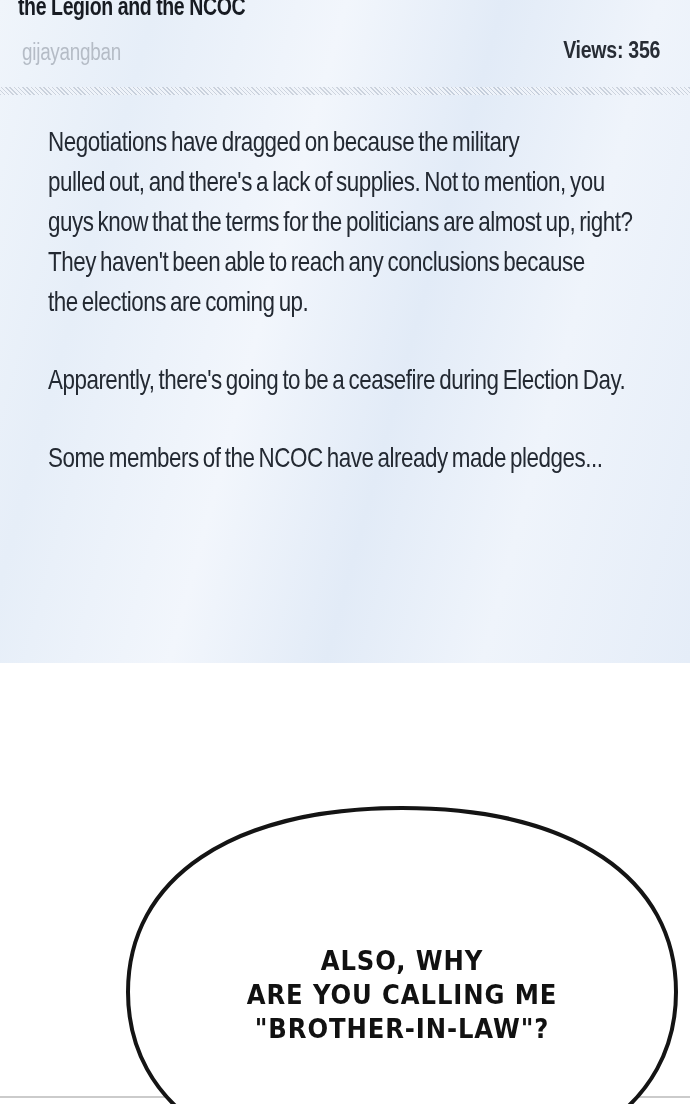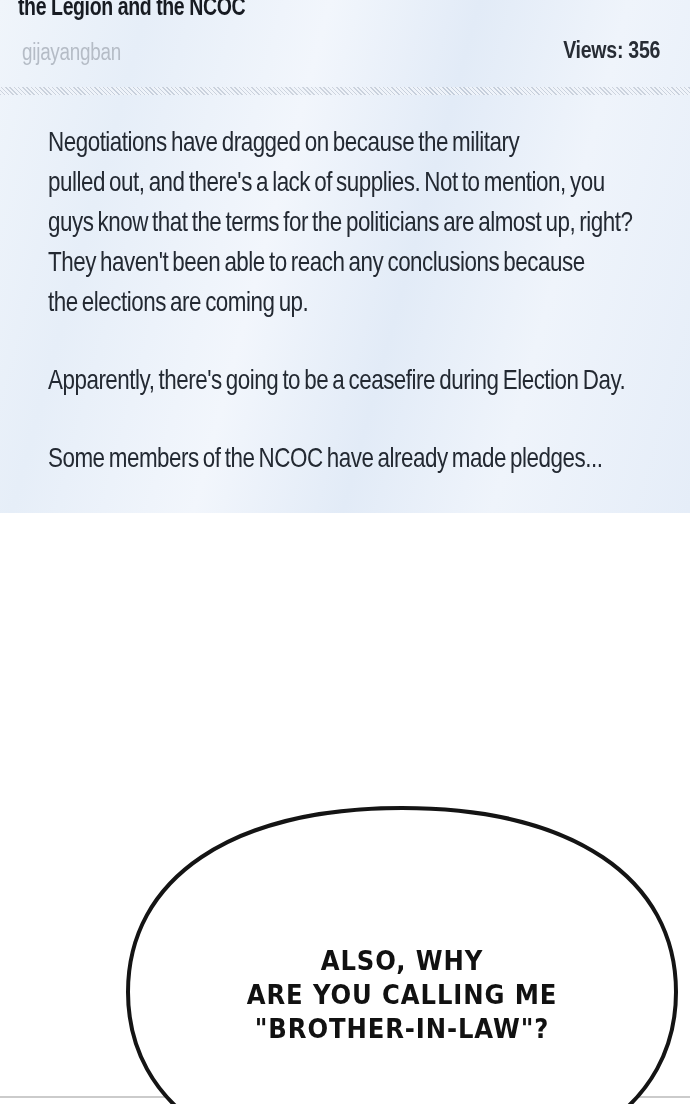--- a/index.html
+++ b/index.html
@@ -8,21 +8,21 @@
     position: relative;
     overflow: hidden;
     background: #ffffff;
     font-family: "Liberation Sans", sans-serif;
   }
 
   
   .post-panel {
     position: absolute;
     left: 0; top: 0;
-    width: 690px; height: 513px;
+    width: 690px; height: 663px;
     overflow: hidden;
     background:
       linear-gradient(105deg,
         #f0f5fb 0%, #e6eef8 18%, #f2f6fc 40%,
         #e2ebf7 58%, #eff4fb 76%, #e5edf8 100%);
   }
   .post-title {
     position: absolute;
     left: 18px; top: -9px;
     font-size: 25px; line-height: 30px;

